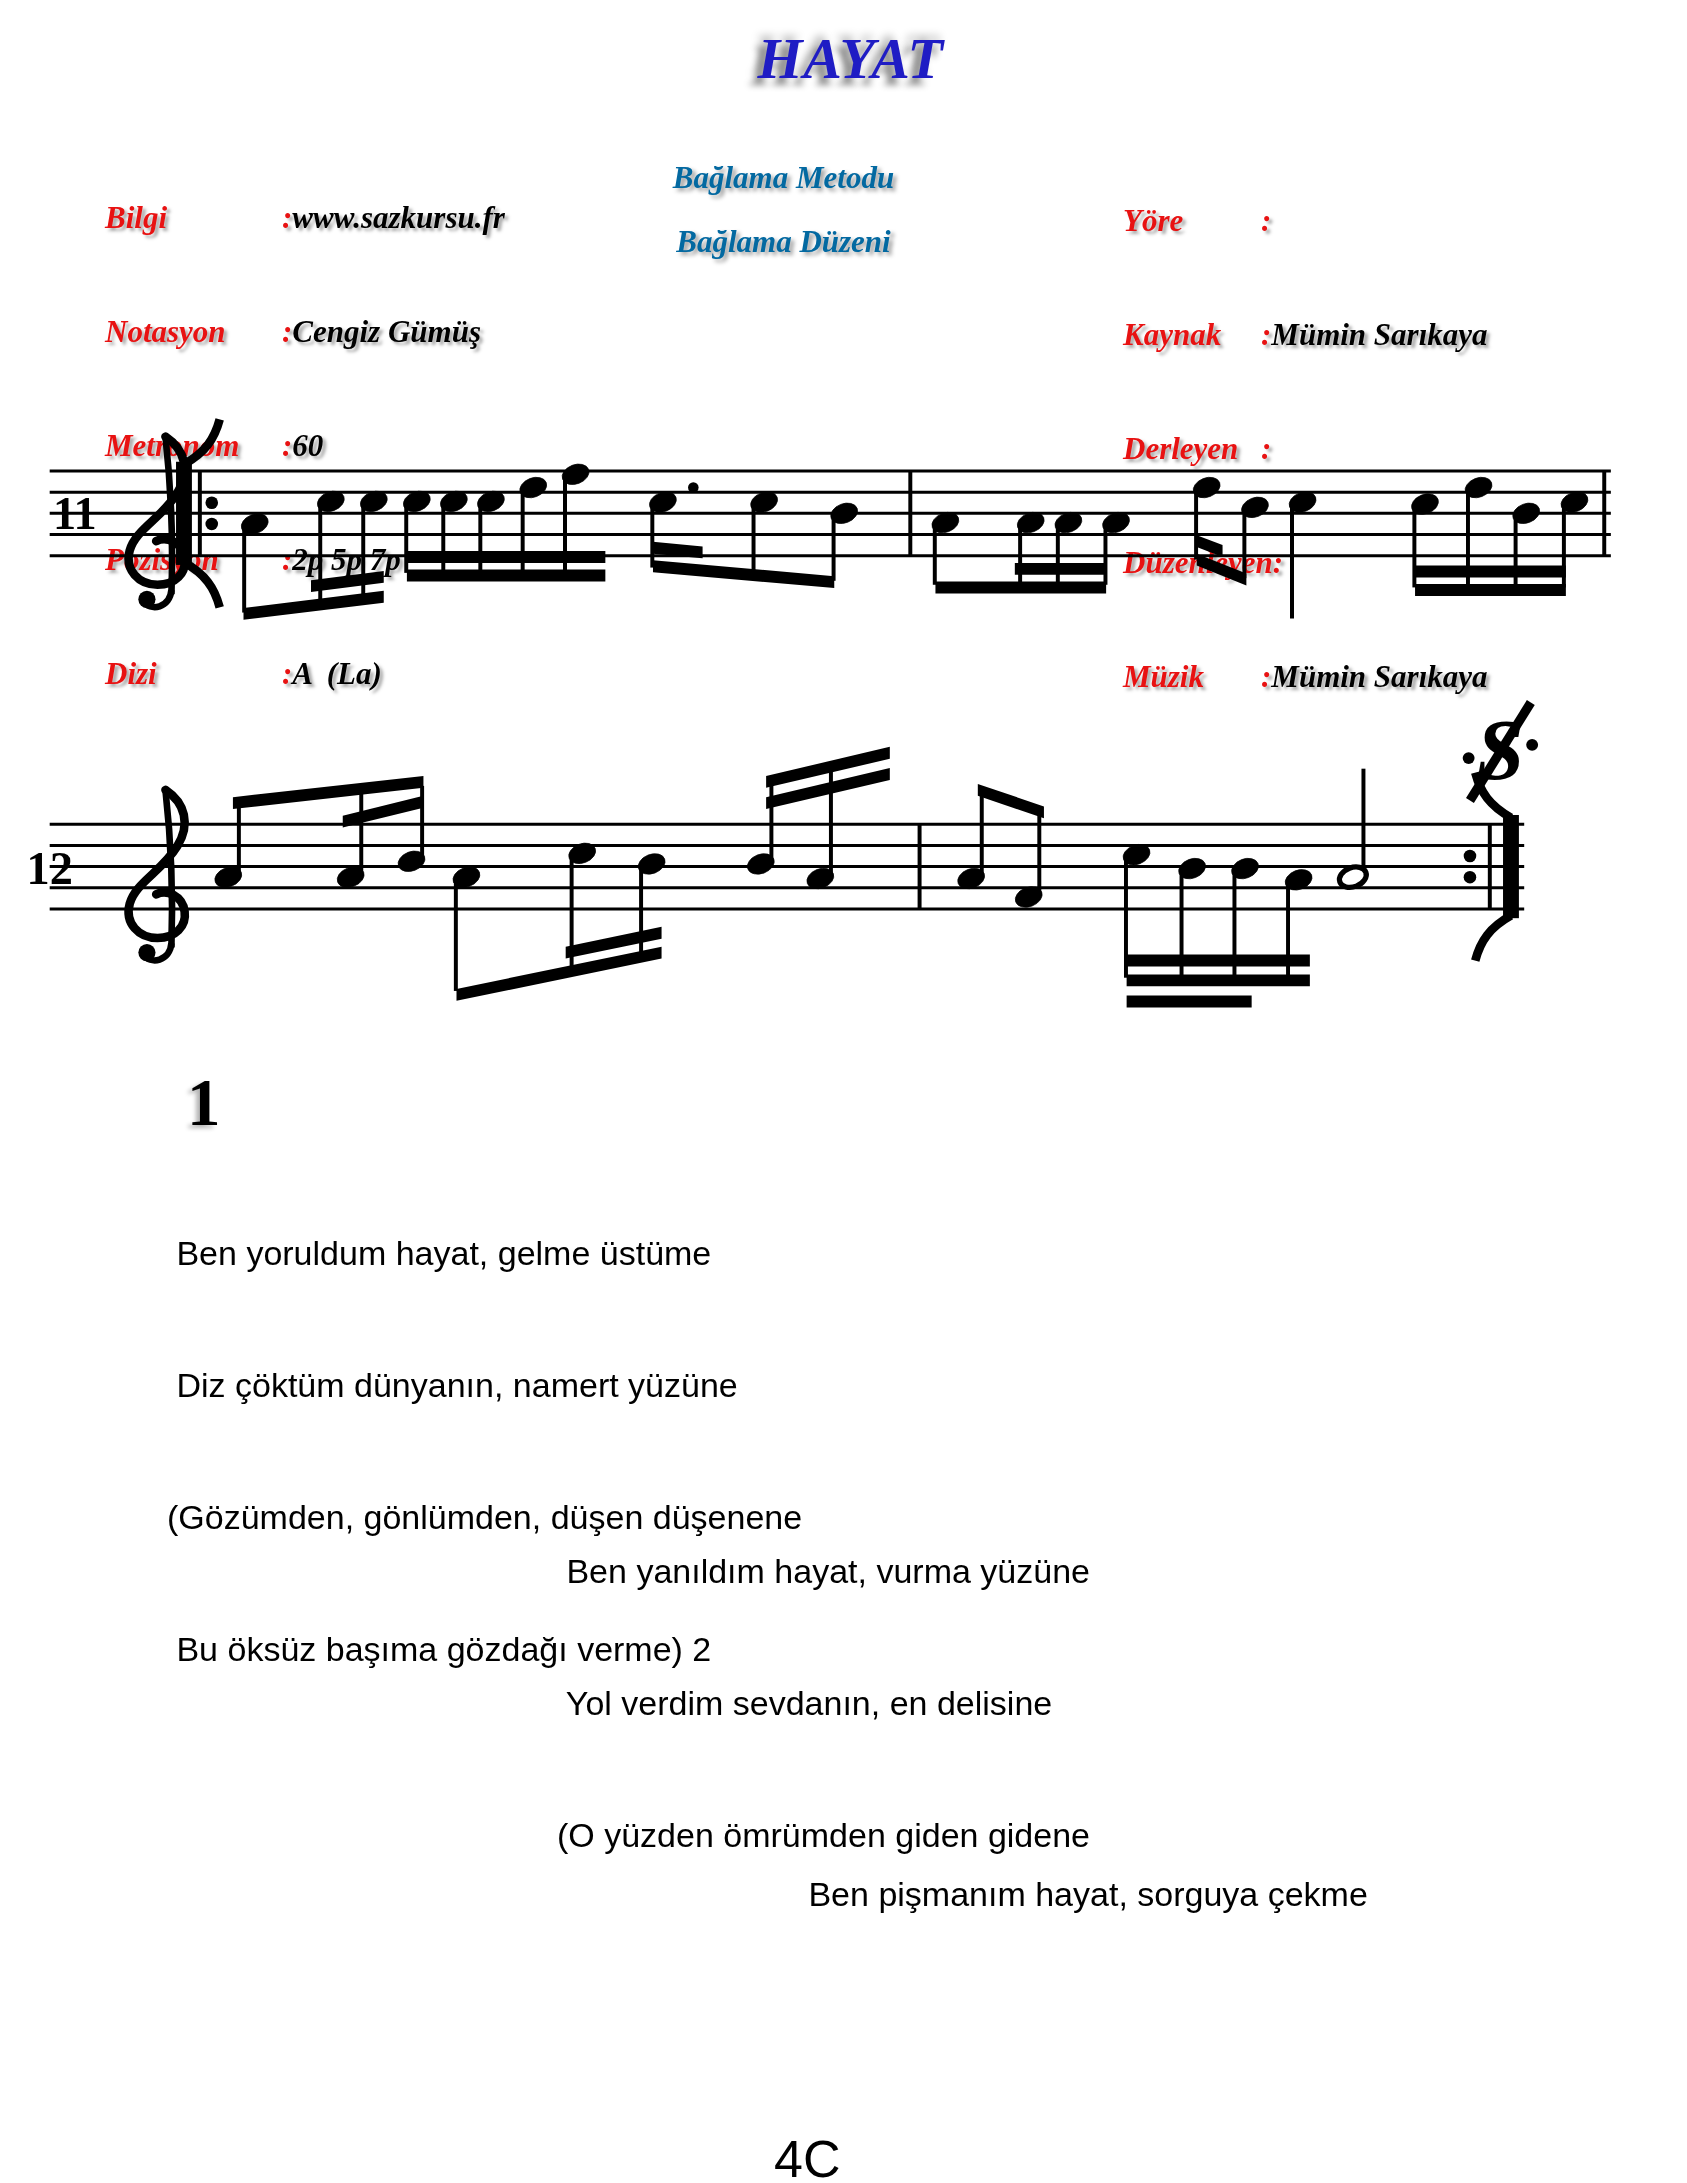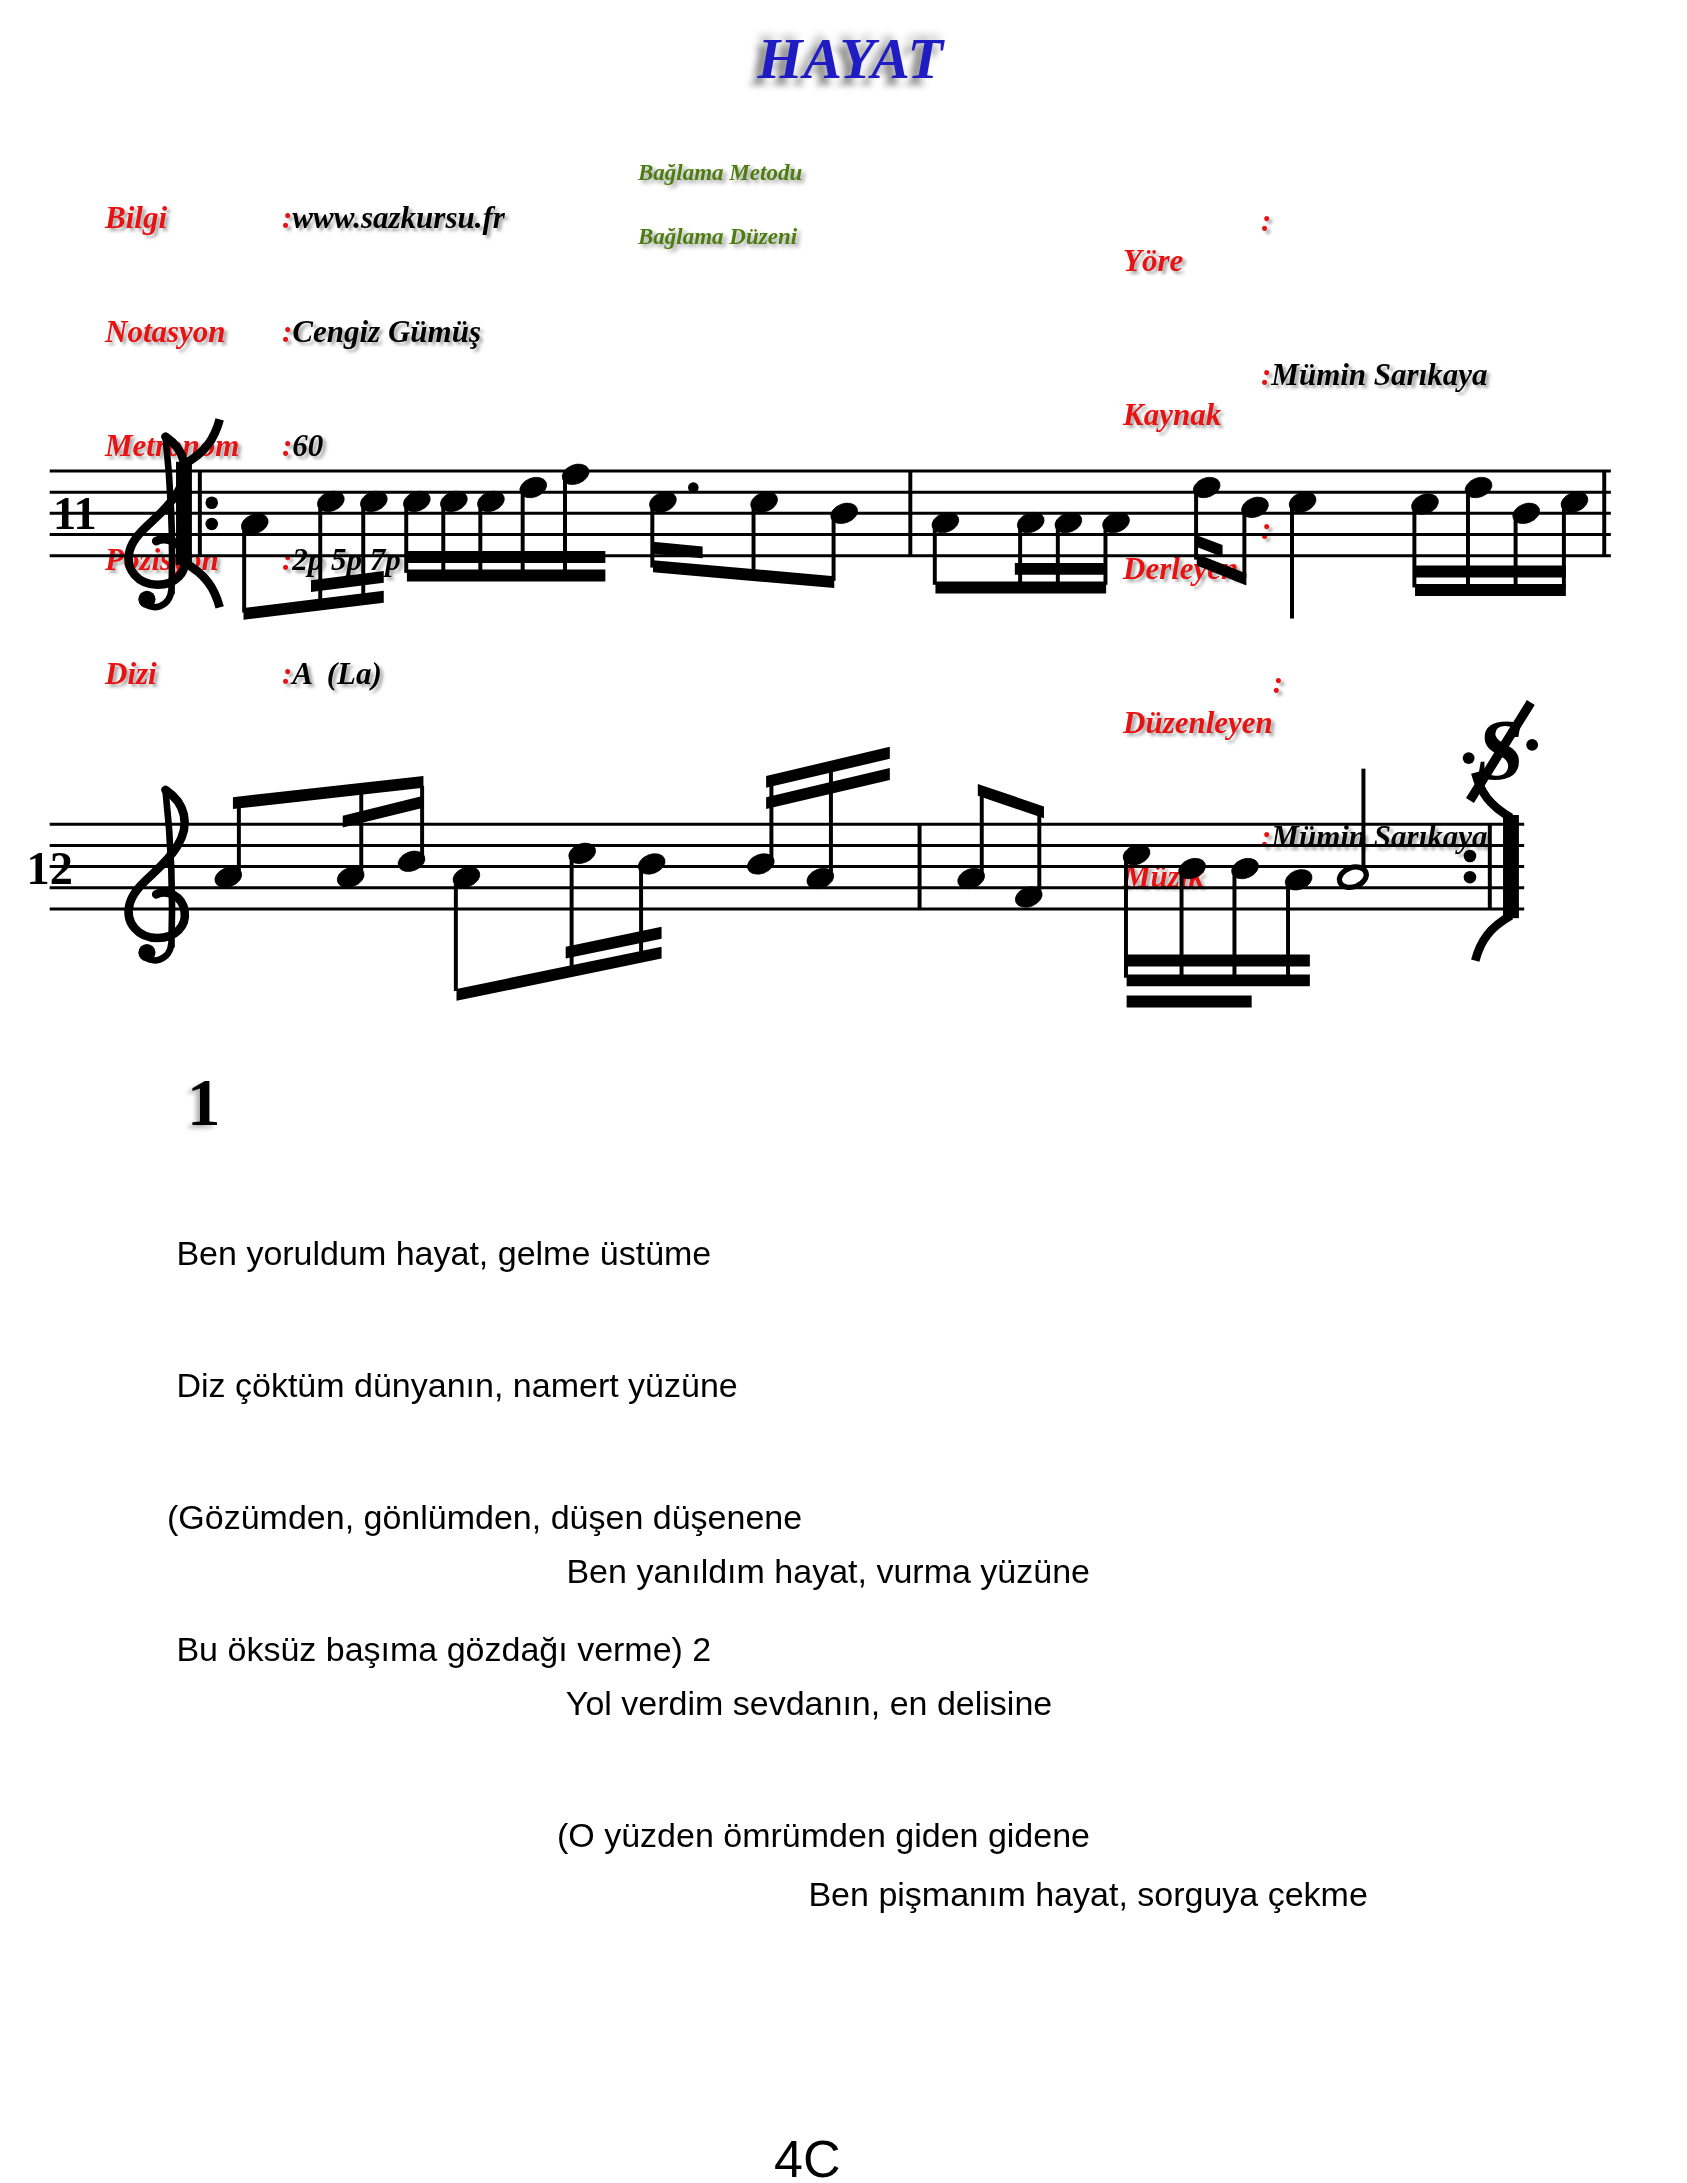--- a/index.html
+++ b/index.html
@@ -15,25 +15,25 @@
   }
   .meta{position:absolute;font-style:italic;font-weight:bold;font-size:31px;
     line-height:38px;white-space:pre;}
   .meta .row{display:flex;}
   .meta .label{color:#e81212;text-shadow:3.3px 3.3px 3.3px #a8a8a8;}
   .meta .colon{color:#e81212;text-shadow:3.3px 3.3px 3.3px #a8a8a8;}
   .meta .value{color:#000000;text-shadow:3.3px 3.3px 3.3px #a8a8a8;}
   .meta-left{left:105px;top:123px;}
   .meta-left .label{min-width:177px;}
   .meta-right{left:1123px;top:126px;}
-  .meta-right .label{min-width:138px;margin-top:40px;}
+  .meta-right .label{min-width:138px;}
   .center-sub{
-    position:absolute;left:638px;width:291px;
+    position:absolute;left:638px;width:291px;text-align:center;
     font-family:"Liberation Serif",serif;font-style:italic;font-weight:bold;
-    font-size:23px;color:#4d7c0f;text-shadow:3.3px 3.3px 4px #9a9a9a;white-space:nowrap;
+    font-size:31px;color:#0369a1;text-shadow:3.3px 3.3px 4px #9a9a9a;white-space:nowrap;
   }
   #sub1{top:160px;}
   #sub2{top:224px;}
   #score-svg{position:absolute;left:0;top:0;}
   .stanza{
     position:absolute;font-family:"Liberation Sans",sans-serif;
     font-size:34px;line-height:44px;color:#000;white-space:pre;
   }
   #stanza1{left:167px;top:1143px;}
   #stanza2{left:557px;top:1461px;}

